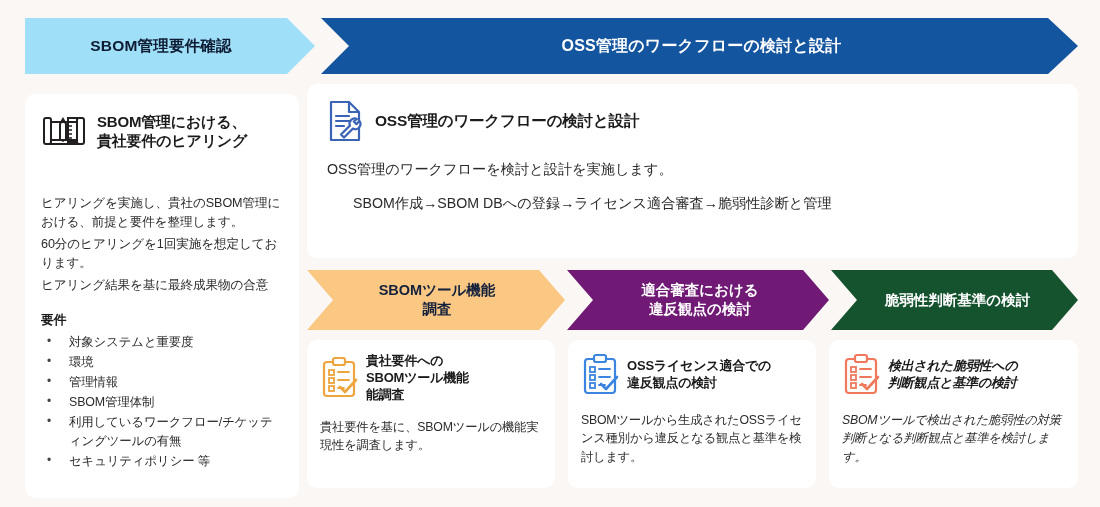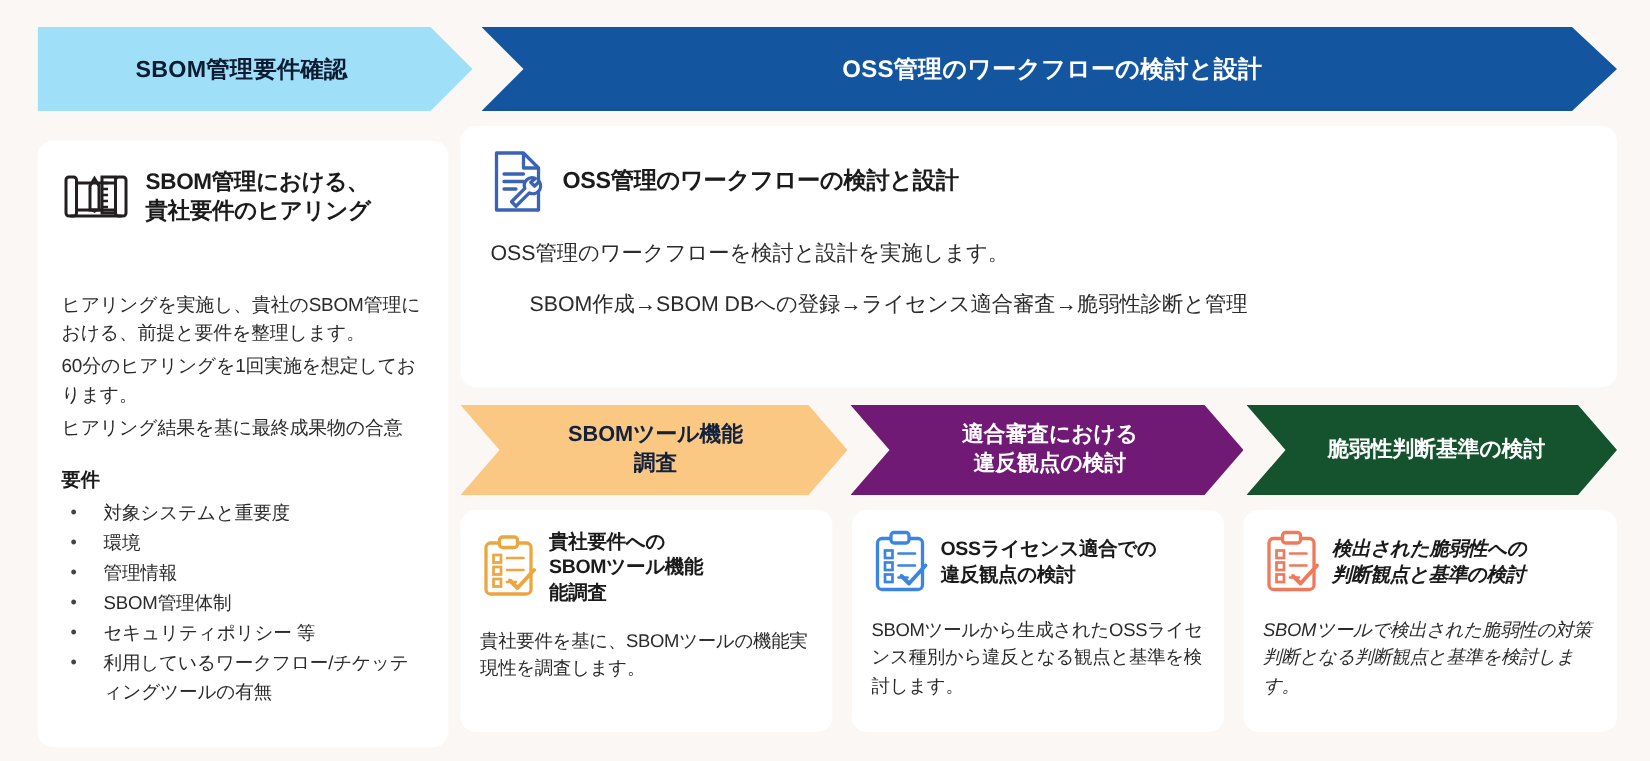--- a/index.html
+++ b/index.html
@@ -265,22 +265,22 @@
       <p class="para">60分のヒアリングを1回実施を想定しております。</p>
       <p class="para">ヒアリング結果を基に最終成果物の合意</p>
     </div>
 
     <div class="req-title">要件</div>
     <ul class="req-list">
       <li>対象システムと重要度</li>
       <li>環境</li>
       <li>管理情報</li>
       <li>SBOM管理体制</li>
+      <li>利用しているワークフロー/チケッティングツールの有無</li>
       <li>セキュリティポリシー 等</li>
-      <li>利用しているワークフロー/チケッティングツールの有無</li>
     </ul>
   </div>
 
   <div class="card card-oss">
     <div class="card-head">
       <span class="icon">
         <svg width="38" height="44" viewBox="0 0 38 44" fill="none" xmlns="http://www.w3.org/2000/svg">
           <path d="M4 3h18l10 10v28H4z" stroke="#3b63b5" stroke-width="2.2" fill="#ffffff" stroke-linejoin="round"></path>
           <path d="M22 3v10h10" stroke="#3b63b5" stroke-width="2.2" stroke-linejoin="round"></path>
           <path d="M9 17h13M9 22h13M9 27h8" stroke="#3b63b5" stroke-width="2.2" stroke-linecap="round"></path>

